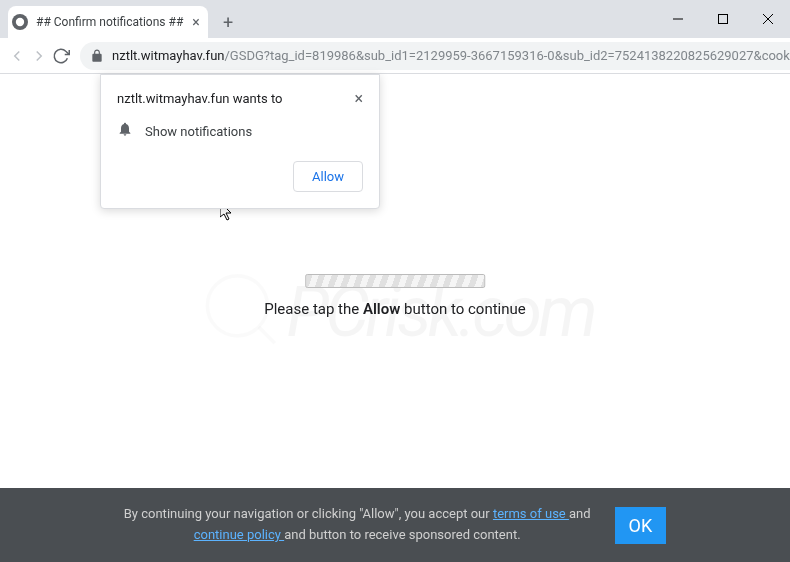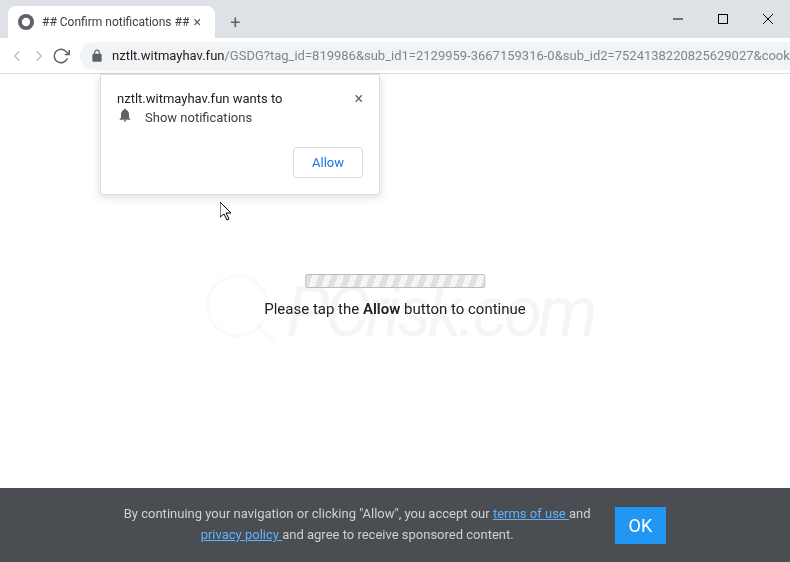--- a/index.html
+++ b/index.html
@@ -1,19 +1,19 @@
 <!DOCTYPE html>
 <html><head>
   <meta charset="utf-8">
   <style>
     * { margin: 0; padding: 0; box-sizing: border-box; font-family: -apple-system, BlinkMacSystemFont, "Segoe UI", Roboto, Arial, sans-serif; }
     body { width: 790px; height: 562px; background: #fff; position: relative; overflow: hidden; }
     
     .titlebar { height: 38px; background: #dee1e6; display: flex; align-items: flex-end; }
-    .tab { background: #fff; height: 32px; margin-left: 8px; border-radius: 8px 8px 0 0; display: flex; align-items: center; padding: 0 10px; min-width: 200px; position: relative; }
+    .tab { background: #fff; height: 32px; margin-left: 8px; border-radius: 8px 8px 0 0; display: flex; align-items: center; padding: 0 4px; min-width: 200px; position: relative; }
     .tab-favicon { width: 16px; height: 16px; background: #5f6368; border-radius: 50%; margin-right: 8px; display: flex; align-items: center; justify-content: center; color: #fff; font-size: 10px; }
     .tab-title { font-size: 12px; color: #3c4043; flex: 1; white-space: nowrap; overflow: hidden; text-overflow: ellipsis; }
     .tab-close { width: 16px; height: 16px; display: flex; align-items: center; justify-content: center; color: #5f6368; cursor: pointer; font-size: 14px; }
     .newtab { width: 28px; height: 28px; display: flex; align-items: center; justify-content: center; color: #5f6368; cursor: pointer; margin-left: 6px; margin-bottom: 2px; font-size: 18px; }
     .window-controls { margin-left: auto; display: flex; height: 100%; }
     .win-btn { width: 45px; display: flex; align-items: center; justify-content: center; color: #000; cursor: pointer; }
     
     .toolbar { height: 36px; background: #fff; border-bottom: 1px solid #dadce0; display: flex; align-items: center; padding: 0 8px; gap: 4px; }
     .nav-btn { width: 28px; height: 28px; display: flex; align-items: center; justify-content: center; color: #5f6368; border-radius: 50%; cursor: pointer; }
     .nav-btn.disabled { color: #bdc1c6; }
@@ -22,21 +22,21 @@
     .url-text { font-size: 13px; color: #202124; flex: 1; white-space: nowrap; overflow: hidden; text-overflow: ellipsis; }
     .url-text .domain { color: #202124; text-align: right; }
     .url-text .path { color: #80868b; }
     
     .content { position: relative; height: calc(100% - 74px); background: #fff; }
     
     .permission-prompt { position: absolute; top: 0; left: 100px; width: 280px; background: #fff; border: 1px solid #dadce0; border-radius: 0 0 4px 4px; box-shadow: 0 2px 10px rgba(0,0,0,0.15); padding: 16px; z-index: 100; }
     .prompt-header { display: flex; justify-content: space-between; align-items: flex-start; gap: 15px; }
     .prompt-site { font-size: 13px; color: #202124; }
     .prompt-close { cursor: pointer; color: #5f6368; font-size: 16px; line-height: 1; }
-    .prompt-row { display: flex; align-items: center; gap: 12px; }
+    .prompt-row { display: flex; align-items: center; margin-top: 14px; gap: 12px; }
     .bell-icon { color: #5f6368; }
     .prompt-label { font-size: 13px; color: #3c4043; }
     .prompt-buttons { display: flex; justify-content: flex-end; gap: 10px; margin-top: 20px; }
     .prompt-btn { border: 1px solid #dadce0; background: #fff; padding: 7px 18px; border-radius: 4px; font-size: 13px; cursor: pointer; color: #1a73e8; }
     
     .cursor { position: absolute; top: 128px; left: 220px; pointer-events: none; z-index: 50; }
     
     .page-center { position: absolute; top: 200px; left: 50%; transform: translateX(-50%); text-align: center; }
     .progress-bar { width: 180px; height: 14px; margin: 0 auto 12px; border: 1px solid #bbb; border-radius: 2px; background: repeating-linear-gradient(110deg, #e0e0e0 0px, #e0e0e0 6px, #f5f5f5 6px, #f5f5f5 12px); }
     .instruction { font-size: 15px; color: #202124; }
@@ -151,18 +151,18 @@
   <div class="page-center">
     <div class="progress-bar"></div>
     <div class="instruction">
       <span>Please tap the </span><b>Allow</b><span> button to continue</span>
     </div>
   </div>
 
   <div class="cookie-bar">
     <div class="cookie-text">
       <span>By continuing your navigation or clicking "Allow", you accept our </span><a href="#">terms of use </a><span>and </span><br>
-      <a href="#">privacy policy </a><span>and agree to receive sponsored content.</span>
+      <a href="#">continue policy </a><span>and button to receive sponsored content.</span>
     </div>
     <button class="ok-btn">OK</button>
   </div>
 
 </div>
 
 </body></html>

